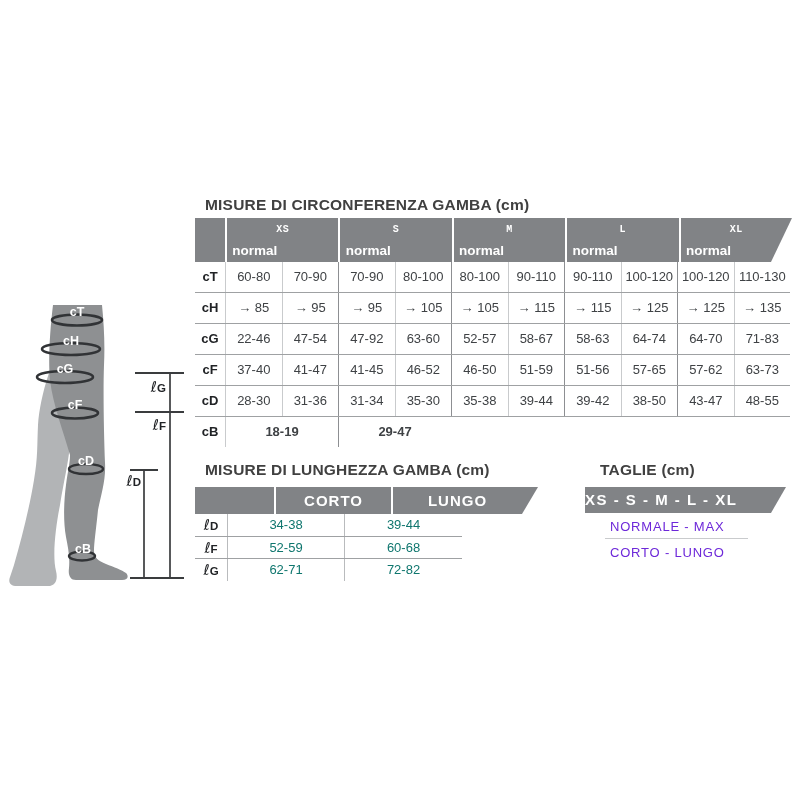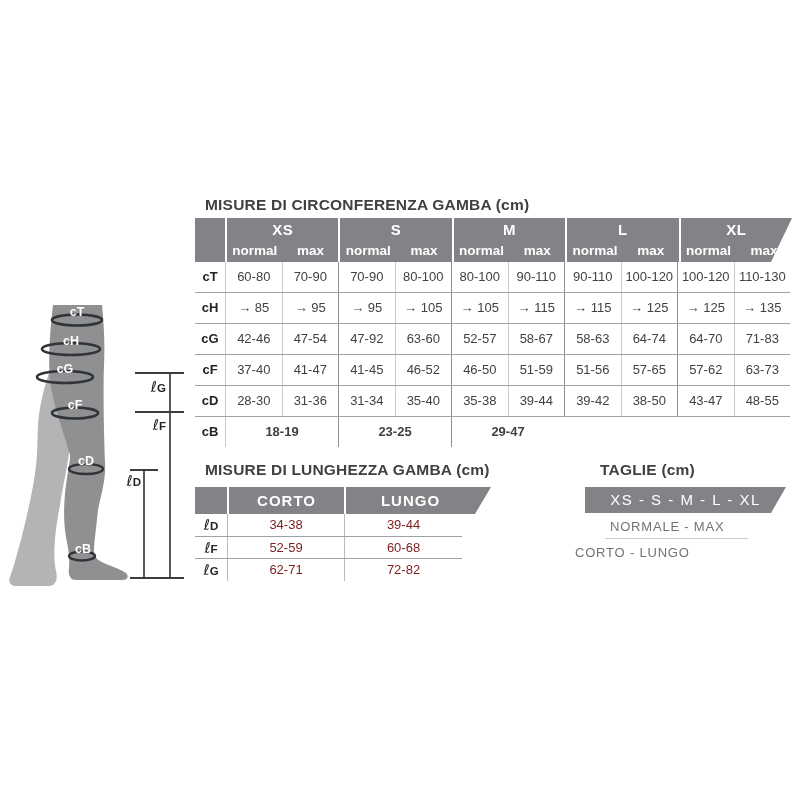--- a/index.html
+++ b/index.html
@@ -4,52 +4,52 @@
 <style>
   html,body{margin:0;padding:0;background:#fff;}
   #canvas{position:relative;width:800px;height:800px;background:#fff;overflow:hidden;
           font-family:"Liberation Sans",sans-serif;}
   .tbl-title{position:absolute;font-weight:bold;font-size:15.5px;color:#404040;letter-spacing:.2px;white-space:nowrap;}
   
   .circ-header{position:absolute;left:195px;top:218px;width:597px;height:44px;background:#818386;
                clip-path:polygon(0 0,100% 0,calc(100% - 21px) 100%,0 100%);display:flex;}
   .hlabelcell{width:30px;flex:0 0 30px;}
   .hgroup{width:113.4px;flex:0 0 113.4px;border-left:2px solid #fff;box-sizing:border-box;color:#fff;text-align:center;}
-  .hsize{font-size:15px;font-weight:bold;line-height:23px;letter-spacing:.5px;}
-  .hsub{display:flex;font-size:13.5px;font-weight:bold;line-height:19px;}
+  .hsize{font-size:10px;font-weight:bold;line-height:23px;letter-spacing:.5px;font-family:Liberation Mono, monospace;}
+  .hsub{display:flex;font-size:13.5px;font-weight:bold;line-height:19px;flex-direction:column;}
   .hsub span{width:50%;}
   .circ-body{position:absolute;left:195px;top:262px;width:595px;}
   .crow{display:flex;height:30px;border-bottom:1px solid #9fa1a3;}
   .crow.spanrow{border-bottom:none;}
   .rlabel{width:30px;flex:0 0 30px;font-weight:bold;font-size:13px;color:#212326;text-align:center;line-height:30px;}
   .cell{width:56.5px;flex:0 0 56.5px;text-align:center;font-size:13px;color:#3f4245;line-height:30px;
         border-left:1px solid #c9cbcd;box-sizing:border-box;}
   .cell.gsep{border-left:1px solid #8d8f92;}
   .cell.wide{width:113px;flex:0 0 113px;font-weight:bold;}
   
   .len-header{position:absolute;left:195px;top:487px;width:296px;height:27px;background:#818386;
               clip-path:polygon(0 0,100% 0,calc(100% - 16px) 100%,0 100%);display:flex;
-              color:#fff;font-weight:bold;font-size:15px;letter-spacing:1px;line-height:27px;text-align:center;}
+              color:#fff;font-weight:bold;font-size:15px;letter-spacing:1px;line-height:27px;text-align:center;padding-left:47px;}
   .len-header .lh-label{width:32px;flex:0 0 32px;}
   .len-header .lh-col{width:117px;flex:0 0 117px;border-left:2px solid #fff;box-sizing:border-box;}
   .len-header .lh-col.last{width:131px;flex:0 0 131px;}
   .len-body{position:absolute;left:195px;top:514px;width:267px;}
   .lrow{display:flex;height:21.5px;border-bottom:1px solid #9fa1a3;}
   .lrow:last-child{border-bottom:none;}
   .llabel{width:32px;flex:0 0 32px;text-align:center;line-height:21.5px;color:#212326;}
-  .lcell{text-align:center;font-size:13px;color:#7f1d1d;line-height:21.5px;border-left:1px solid #b9bbbd;box-sizing:border-box;}
+  .lcell{text-align:center;font-size:13px;color:#0f766e;line-height:21.5px;border-left:1px solid #b9bbbd;box-sizing:border-box;}
   .lcell.c1{width:117px;flex:0 0 117px;}
   .lcell.c2{width:118px;flex:0 0 118px;}
   .script{font-family:"DejaVu Sans",sans-serif;font-style:italic;font-size:15px;color:#212326;}
   .subcap{font-weight:bold;font-size:11.5px;color:#212326;}
   
   .taglie-banner{position:absolute;left:585px;top:487px;width:201px;height:26px;background:#818386;
                  clip-path:polygon(0 0,100% 0,calc(100% - 15px) 100%,0 100%);
-                 color:#fff;font-weight:normal;font-size:15px;letter-spacing:1.5px;text-align:center;line-height:26px;}
-  .taglie-line{position:absolute;font-size:13px;color:#737373;letter-spacing:.8px;white-space:nowrap;}
+                 color:#fff;font-weight:bold;font-size:15px;letter-spacing:1.5px;line-height:26px;}
+  .taglie-line{position:absolute;font-size:13px;color:#6d28d9;letter-spacing:.8px;white-space:nowrap;}
   .taglie-div{position:absolute;left:605px;top:538px;width:143px;height:1px;background:#c9cbcd;}
   
   #legsvg{position:absolute;left:8px;top:295px;}
   #legsvg text.band{font-family:"Liberation Sans",sans-serif;font-weight:bold;font-size:12.5px;fill:#fff;}
   #legsvg .ruler{stroke:#3a3c3e;fill:none;}
 </style>
 </head>
 <body>
 
 <div id="canvas">
@@ -183,21 +183,21 @@
         <div class="cell">→ 105</div>
         <div class="cell gsep">→ 105</div>
         <div class="cell">→ 115</div>
         <div class="cell gsep">→ 115</div>
         <div class="cell">→ 125</div>
         <div class="cell gsep">→ 125</div>
         <div class="cell">→ 135</div>
       </div>
       <div class="crow">
         <div class="rlabel">cG</div>
-        <div class="cell">42-46</div>
+        <div class="cell">22-46</div>
         <div class="cell">47-54</div>
         <div class="cell gsep">47-92</div>
         <div class="cell">63-60</div>
         <div class="cell gsep">52-57</div>
         <div class="cell">58-67</div>
         <div class="cell gsep">58-63</div>
         <div class="cell">64-74</div>
         <div class="cell gsep">64-70</div>
         <div class="cell">71-83</div>
       </div>
@@ -212,32 +212,31 @@
         <div class="cell gsep">51-56</div>
         <div class="cell">57-65</div>
         <div class="cell gsep">57-62</div>
         <div class="cell">63-73</div>
       </div>
       <div class="crow">
         <div class="rlabel">cD</div>
         <div class="cell">28-30</div>
         <div class="cell">31-36</div>
         <div class="cell gsep">31-34</div>
-        <div class="cell">35-40</div>
+        <div class="cell">35-30</div>
         <div class="cell gsep">35-38</div>
         <div class="cell">39-44</div>
         <div class="cell gsep">39-42</div>
         <div class="cell">38-50</div>
         <div class="cell gsep">43-47</div>
         <div class="cell">48-55</div>
       </div>
       <div class="crow spanrow">
         <div class="rlabel">cB</div>
         <div class="cell wide">18-19</div>
-        <div class="cell wide gsep">23-25</div>
         <div class="cell wide gsep">29-47</div>
       </div>
     </div>
 
   <div class="tbl-title" style="left:205px;top:461px;">MISURE DI LUNGHEZZA GAMBA (cm)</div>
   <div class="len-header">
     <div class="lh-label"></div>
     <div class="lh-col">CORTO</div>
     <div class="lh-col last">LUNGO</div>
   </div>
@@ -256,15 +255,15 @@
         <div class="llabel"><span class="script">ℓ</span><span class="subcap">G</span></div>
         <div class="lcell c1">62-71</div>
         <div class="lcell c2">72-82</div>
       </div>
     </div>
 
   <div class="tbl-title" style="left:600px;top:461px;">TAGLIE (cm)</div>
   <div class="taglie-banner">XS - S - M - L - XL</div>
   <div class="taglie-line" style="left:610px;top:519px;">NORMALE - MAX</div>
   <div class="taglie-div"></div>
-  <div class="taglie-line" style="left:575px;top:545px;">CORTO - LUNGO</div>
+  <div class="taglie-line" style="left:610px;top:545px;">CORTO - LUNGO</div>
 
 </div>
 
 </body></html>

